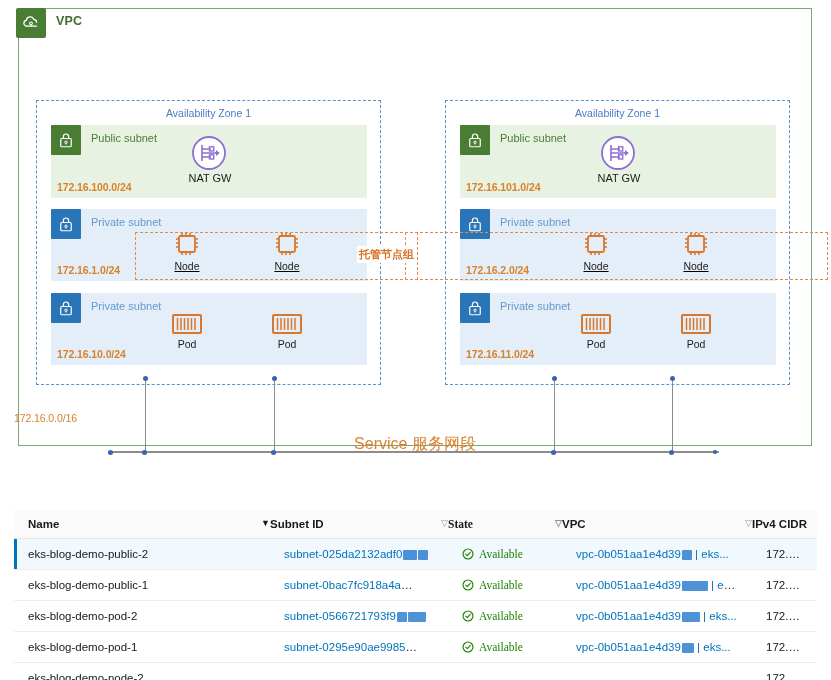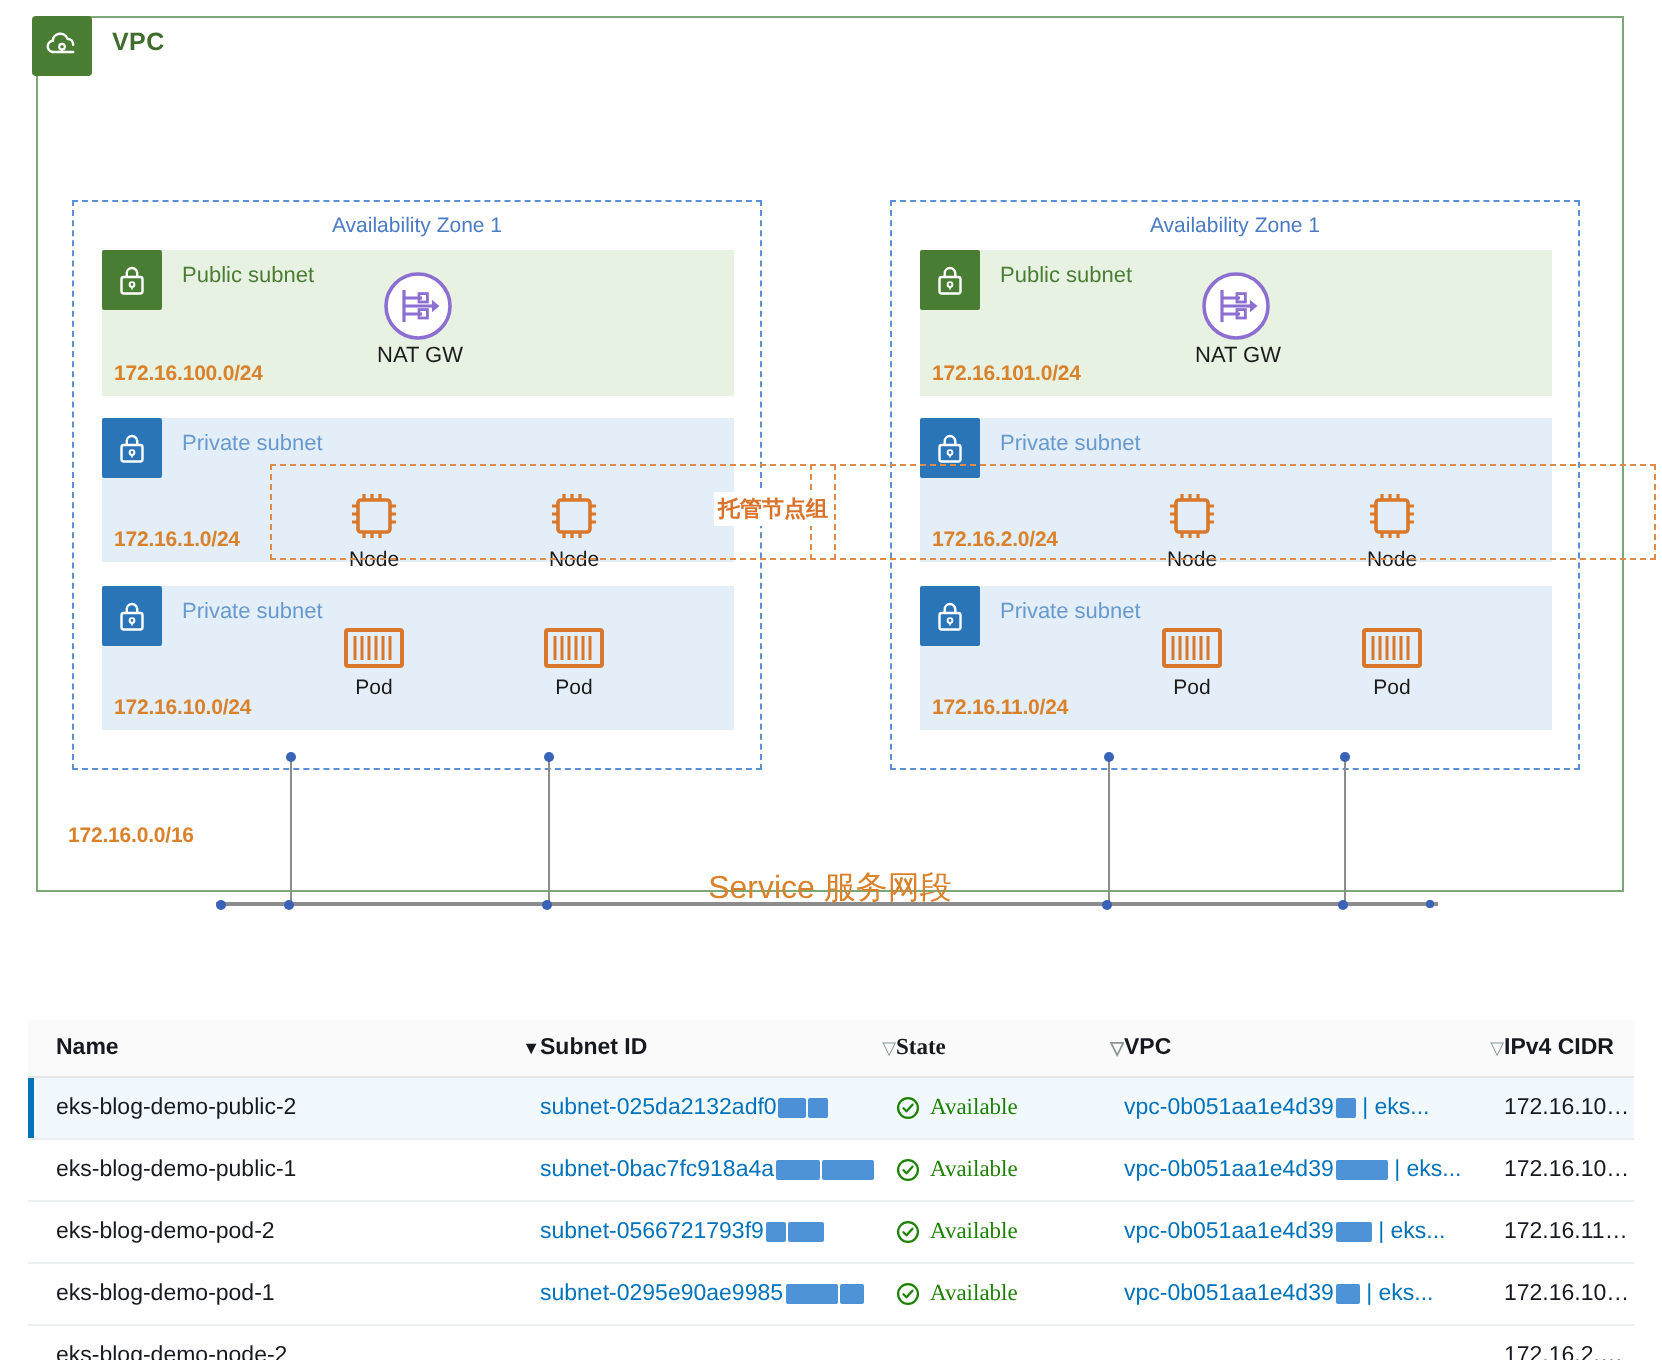--- a/index.html
+++ b/index.html
@@ -23,22 +23,22 @@
   .vpc-icon{
     position:absolute;left:16px;top:8px;width:30px;height:30px;
     background:#4a7d34;border-radius:2px;
     display:flex;align-items:center;justify-content:center;
   }
   .vpc-label{
     position:absolute;left:56px;top:14px;
     font-size:12.5px;font-weight:bold;color:#3f6e2c;letter-spacing:.2px;
   }
   .vpc-cidr{
-    position:absolute;left:34px;top:412px;
-    font-size:10.5px;color:#d9822b;font-weight:bold;letter-spacing:-.1px;
+    position:absolute;left:14px;top:412px;
+    font-size:10.5px;color:#d9822b;font-weight:normal;letter-spacing:-.1px;
   }
 
   
   .igw{position:absolute;left:392px;top:24px;width:44px;height:44px;}
   .igw-label{
     position:absolute;left:366px;top:62px;width:100px;text-align:center;
     font-size:11px;color:#1b1b1b;
   }
 
   
@@ -77,21 +77,21 @@
 
   
   .natgw{position:absolute;left:140px;top:10px;width:36px;height:36px;}
   .natgw-label{
     position:absolute;left:115px;top:47px;width:88px;text-align:center;
     font-size:11px;color:#1b1b1b;
   }
 
   
   .node-item,.pod-item{position:absolute;width:60px;text-align:center;}
-  .node-item{top:34px;}
+  .node-item{top:20px;text-decoration:underline;}
   .pod-item{top:16px;}
   .node-glyph{width:30px;height:30px;margin:0 auto;}
   .pod-glyph{width:38px;height:26px;margin:2px auto 0;}
   .node-cap,.pod-cap{font-size:10.5px;color:#1b1b1b;margin-top:1px;}
 
   
   .mng-box{
     position:absolute;top:232px;height:48px;
     border:1.3px dashed #e08a4a;box-sizing:border-box;
   }
@@ -127,23 +127,23 @@
     background:#ffffff;
   }
   table.subnets{
     width:100%;border-collapse:collapse;font-size:11.5px;table-layout:fixed;
   }
   table.subnets thead th{
     text-align:left;font-weight:bold;color:#16191f;font-size:11.5px;
     padding:8px 0 8px 0;border-bottom:1px solid #e4e6e8;
     background:#fafafa;position:relative;
   }
-  table.subnets thead th .th-inner{display:flex;align-items:center;justify-content:space-between;padding-right:0;}
+  table.subnets thead th .th-inner{display:flex;justify-content:space-between;padding-right:0;}
   table.subnets tbody td{
-    padding:9px 0;border-bottom:1px solid #eceff1;color:#16191f;
+    padding:9px 14px;border-bottom:1px solid #eceff1;color:#16191f;
     white-space:nowrap;overflow:hidden;text-overflow:ellipsis;
   }
   table.subnets tbody tr.selected td{background:#f1f8fe;}
   table.subnets tbody tr.selected td:first-child{box-shadow:inset 3px 0 0 #0073bb;}
   .col-name{width:242px;padding-left:14px !important;}
   .col-subnet{width:178px;}
   .col-state{width:114px;font-family:Liberation Serif, serif;}
   .col-vpc{width:190px;}
   .col-cidr{width:auto;}
   .lnk{color:#0073bb;}

